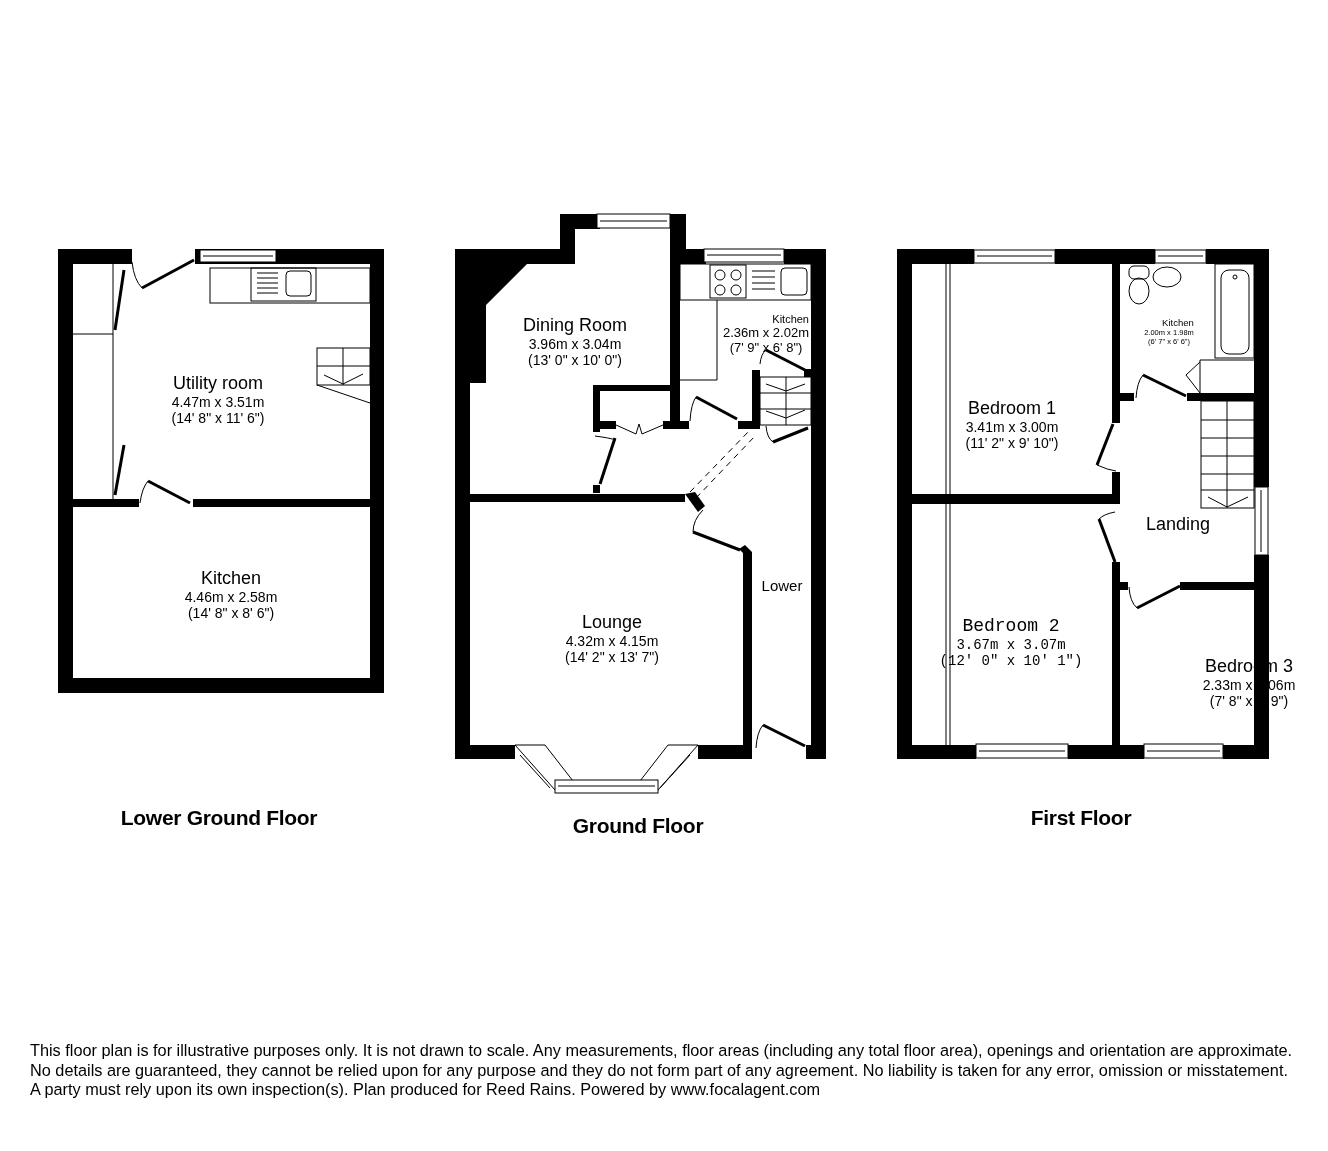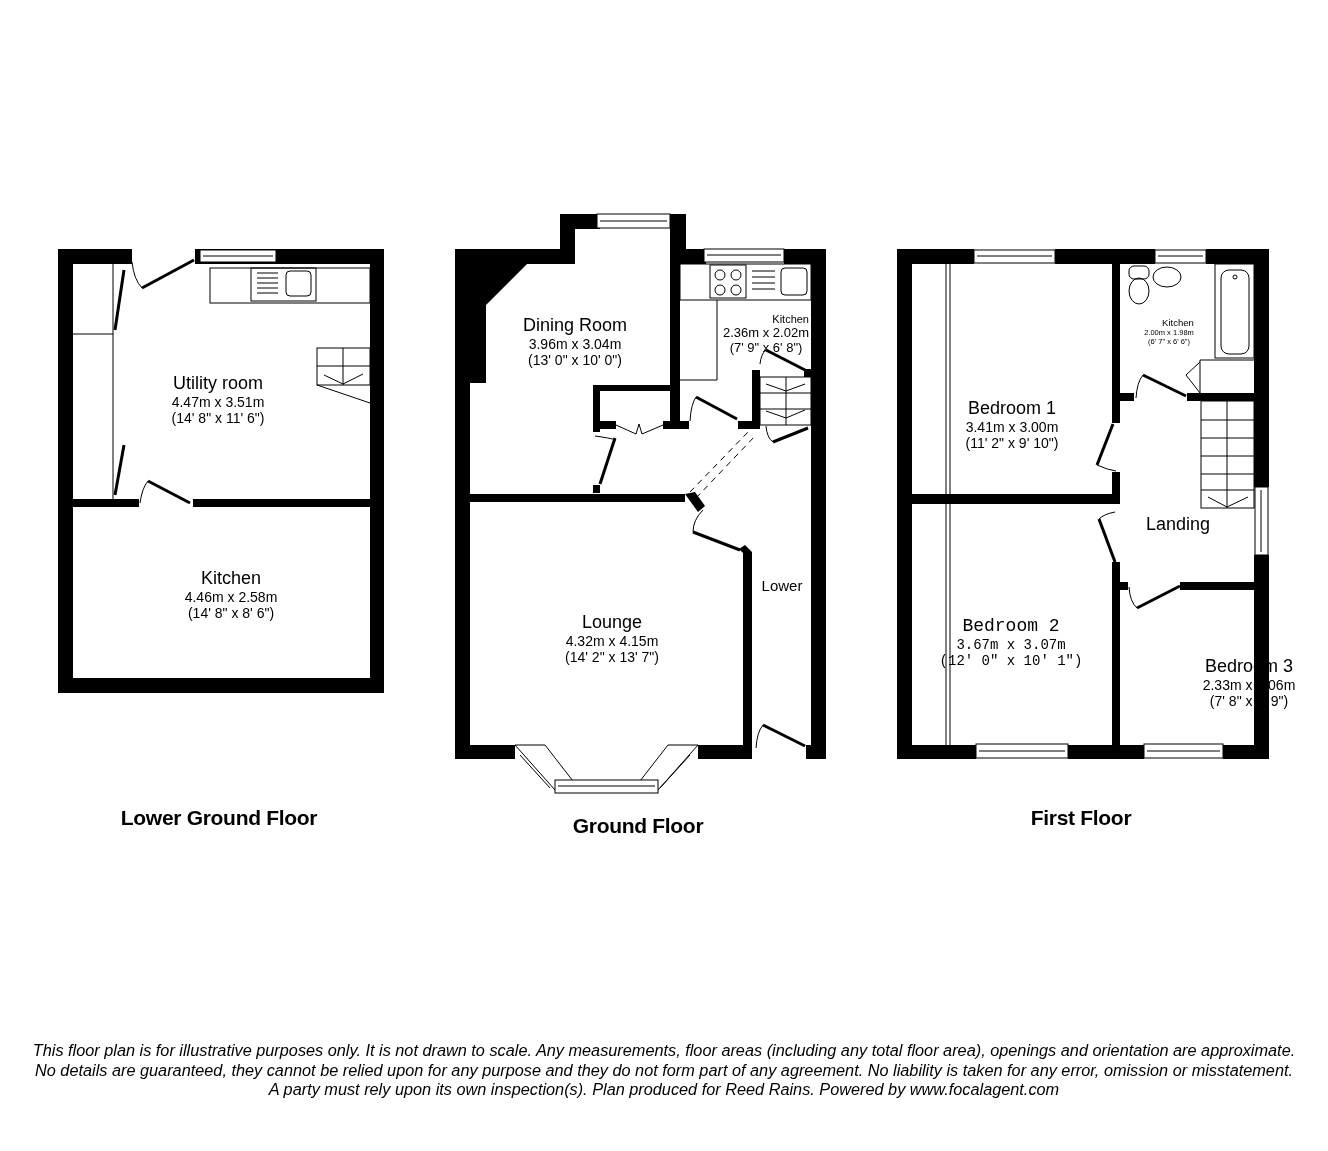--- a/index.html
+++ b/index.html
@@ -9,21 +9,21 @@
   .thin { fill:none; stroke:#000; stroke-width:1; }
   .door { fill:none; stroke:#000; stroke-width:3; }
   .arc { fill:none; stroke:#000; stroke-width:1; }
   .win { fill:#fff; stroke:#000; stroke-width:1; }
   .lbl { position:absolute; text-align:center; white-space:nowrap; transform:translateX(-50%); line-height:1.15; }
   .room-name { font-size:18px; }
   .room-dim { font-size:14px; }
   .small .room-name { font-size:11px;text-align:right; }
   .small .room-dim { font-size:13px; }
   .floor-title { position:absolute; font-size:21px; font-weight:bold; transform:translateX(-50%); white-space:nowrap; letter-spacing:-0.3px; }
-  .disclaimer { position:absolute; left:30px; top:1041px; width:1268px; text-align:center; font-size:16.3px; line-height:19.5px;font-style:italic; }
+  .disclaimer { position:absolute; left:30px; top:1041px; width:1268px; font-size:16.3px; line-height:19.5px; }
 </style>
 </head>
 <body>
 
 <svg class="plan" viewBox="0 0 1328 1151" xmlns="http://www.w3.org/2000/svg">
 
   <g>
 
     <rect class="w" x="58" y="249" width="74" height="15"></rect>
     <rect class="w" x="195" y="249" width="189" height="15"></rect>

